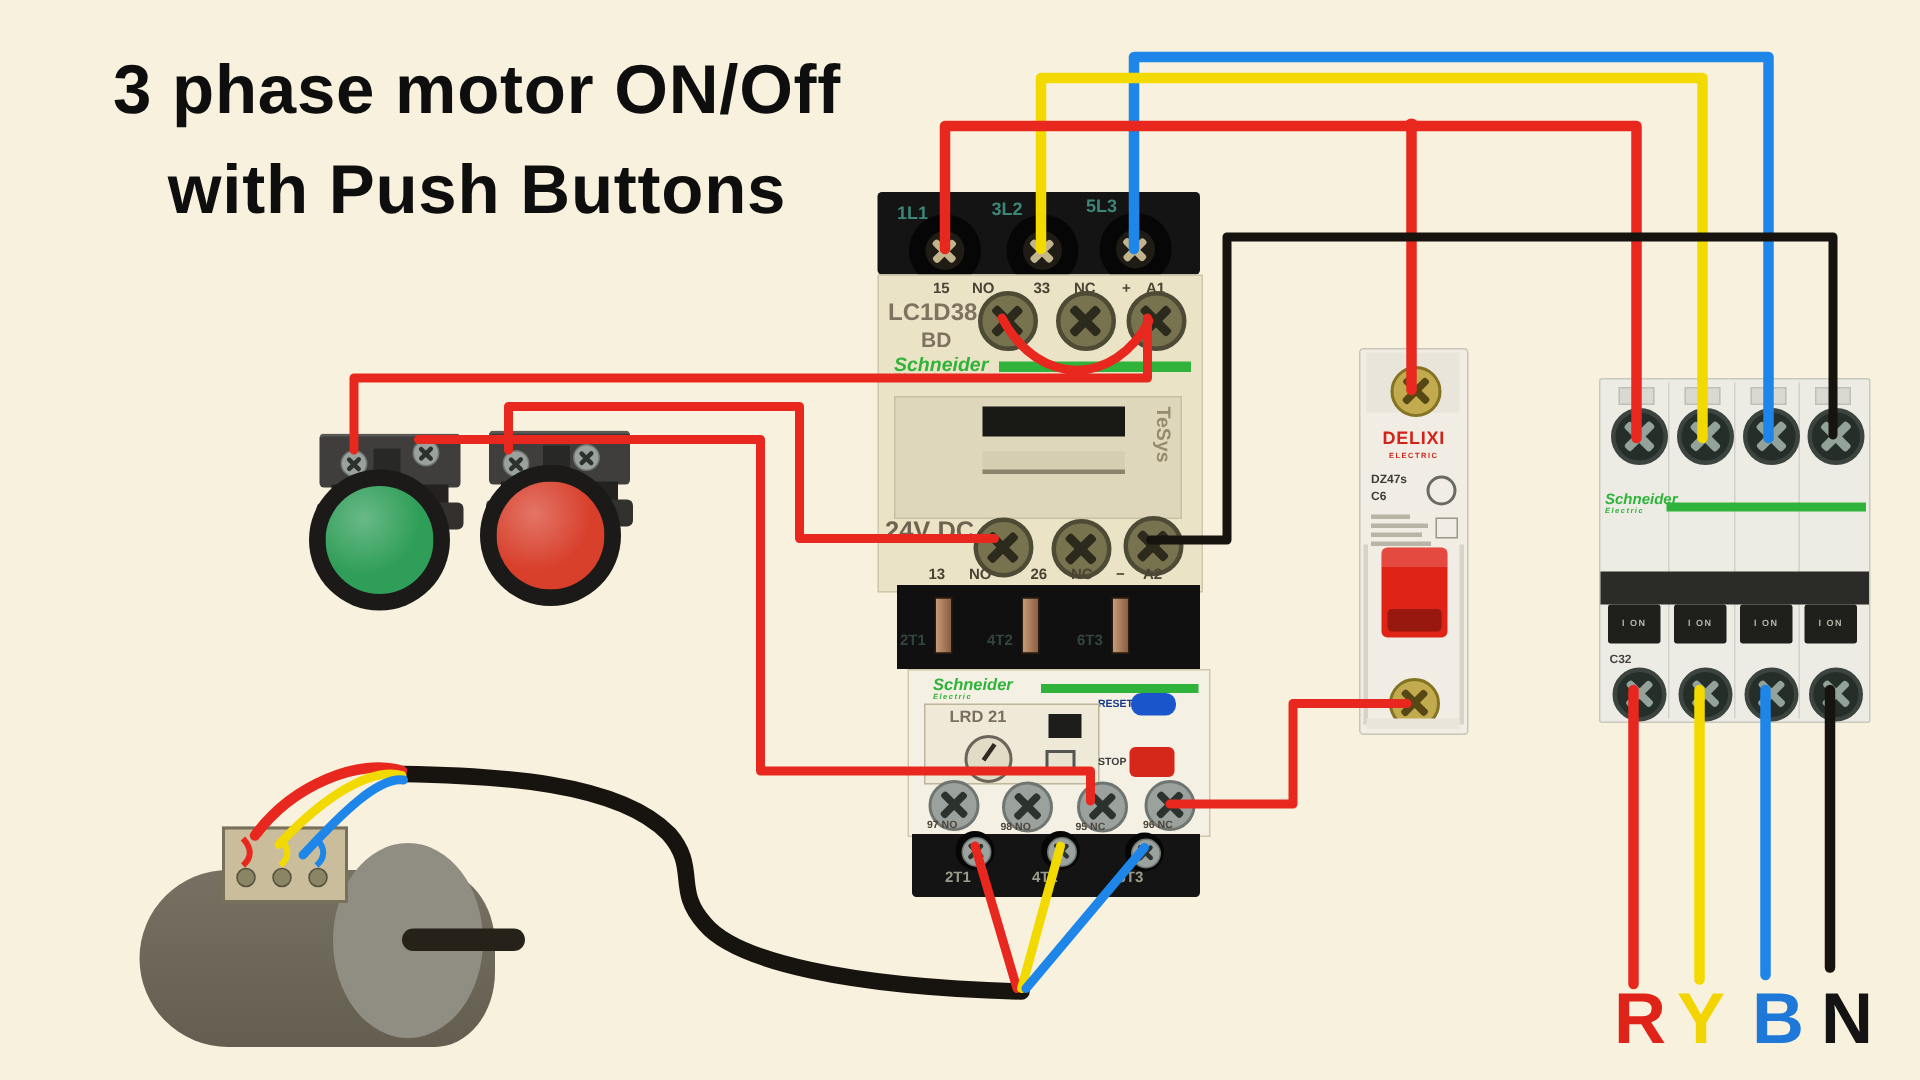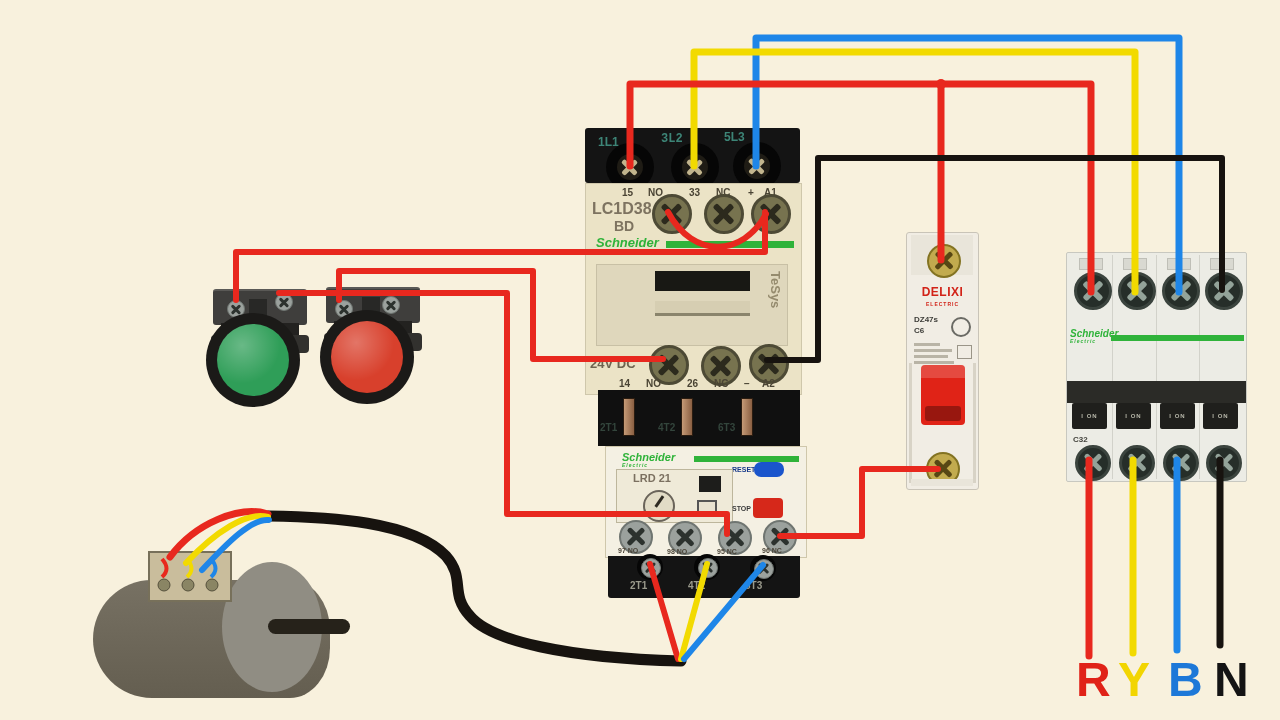--- a/index.html
+++ b/index.html
@@ -55,24 +55,28 @@
   .toggle4{position:absolute;width:35px;height:26px;background:#1f1f1c;border-radius:2px;
            color:#b5b5a8;font-size:6px;font-weight:700;text-align:center;line-height:26px;letter-spacing:1px;}
   .phl{position:absolute;font-size:48px;font-weight:800;}
   .specbar{position:absolute;background:#b9b4a6;height:3px;}
 </style>
 </head>
 <body>
 
 <div id="stage" style="background: rgb(248, 241, 221);">
 
+  <div id="title" class="abs">
+    <div>3 phase motor ON/Off</div>
+    <div>with Push Buttons</div>
+  </div>
 
   <div class="dev" id="contactor-top" style="left:585px;top:128px;width:215px;height:55px;background:#141414;border-radius:3px;">
     <span class="tl" style="left:13px;top:7px;">1L1</span>
-    <span class="tl" style="left:76px;top:4px;font-family:Liberation Mono, monospace;">3L2</span>
+    <span class="tl" style="left:76px;top:4px;">3L2</span>
     <span class="tl" style="left:139px;top:2px;">5L3</span>
     <div class="term-big" style="left:21px;top:15px;">
       <div class="screw sc-dark" style="left:11px;top:11px;width:26px;height:26px;"></div>
       </div>
     <div class="term-big" style="left:86px;top:15px;">
       <div class="screw sc-dark" style="left:11px;top:11px;width:26px;height:26px;"></div>
       </div>
     <div class="term-big" style="left:148px;top:14px;">
       <div class="screw sc-dark" style="left:11px;top:11px;width:26px;height:26px;"></div>
       </div>
@@ -94,25 +98,25 @@
       <span class="b1" style="color: rgb(47, 179, 58);">Schneider</span>
       <span class="b2" style="color: rgb(47, 179, 58);">Electric</span>
     </div>
     <div class="gbar" style="left: 80px; top: 57px; width: 128px; height: 7px; background: rgb(47, 179, 58);"></div>
 
     <div class="abs" style="left:10px;top:80px;width:190px;height:80px;background:#dfd7bc;border:1px solid #c8c0a5;">
       <div class="abs" style="left:58px;top:6px;width:95px;height:20px;background:#181814;"></div>
       <div class="abs" style="left:58px;top:36px;width:95px;height:12px;background:#d6ceb2;border-bottom:3px solid #8a846c;"></div>
       <div class="abs" style="right:4px;top:6px;writing-mode:vertical-rl;font-size:13px;color:#958b6e;font-weight:700;height:68px;">TeSys</div>
     </div>
-    <div class="abs" style="left:4px;top:172px;font-size:13px;font-weight:700;color:#6e6450;">24V DC</div>
+    <div class="abs" style="left:4px;top:160px;font-size:17px;font-weight:700;color:#6e6450;">24V DC</div>
     <div class="screw sc-olive" style="left:63px;top:161px;width:34px;height:34px;"></div>
     <div class="screw sc-olive" style="left:115px;top:162px;width:34px;height:34px;"></div>
     <div class="screw sc-olive" style="left:163px;top:160px;width:34px;height:34px;"></div>
-    <span class="auxlbl" style="left:33px;top:194px;">14</span>
+    <span class="auxlbl" style="left:33px;top:194px;">13</span>
     <span class="auxlbl" style="left:60px;top:194px;">NO</span>
     <span class="auxlbl" style="left:101px;top:194px;">26</span>
     <span class="auxlbl" style="left:128px;top:194px;">NC</span>
     <span class="auxlbl" style="left:158px;top:194px;">−</span>
     <span class="auxlbl" style="left:176px;top:194px;">A2</span>
   </div>
 
   <div class="dev" id="contactor-pins" style="left:598px;top:390px;width:202px;height:56px;background:#101010;">
     <div class="pin" style="left:25px;top:8px;height:36px;"></div>
     <div class="pin" style="left:83px;top:8px;height:36px;"></div>

